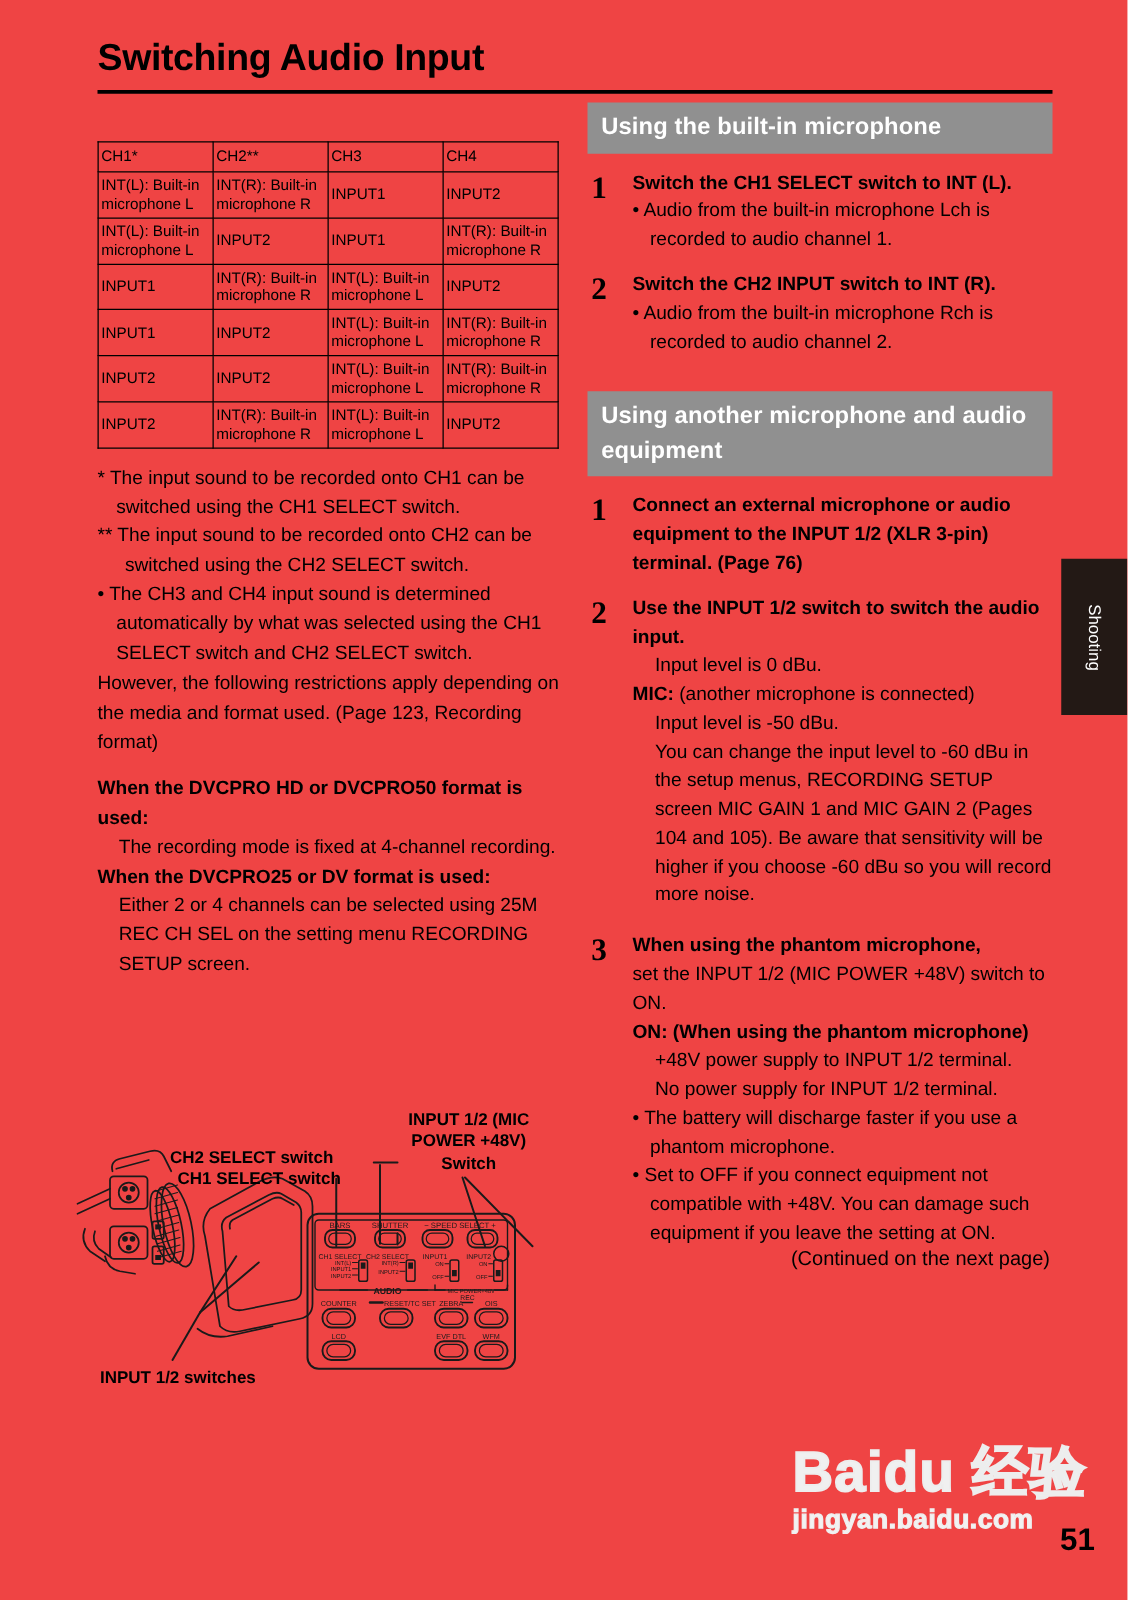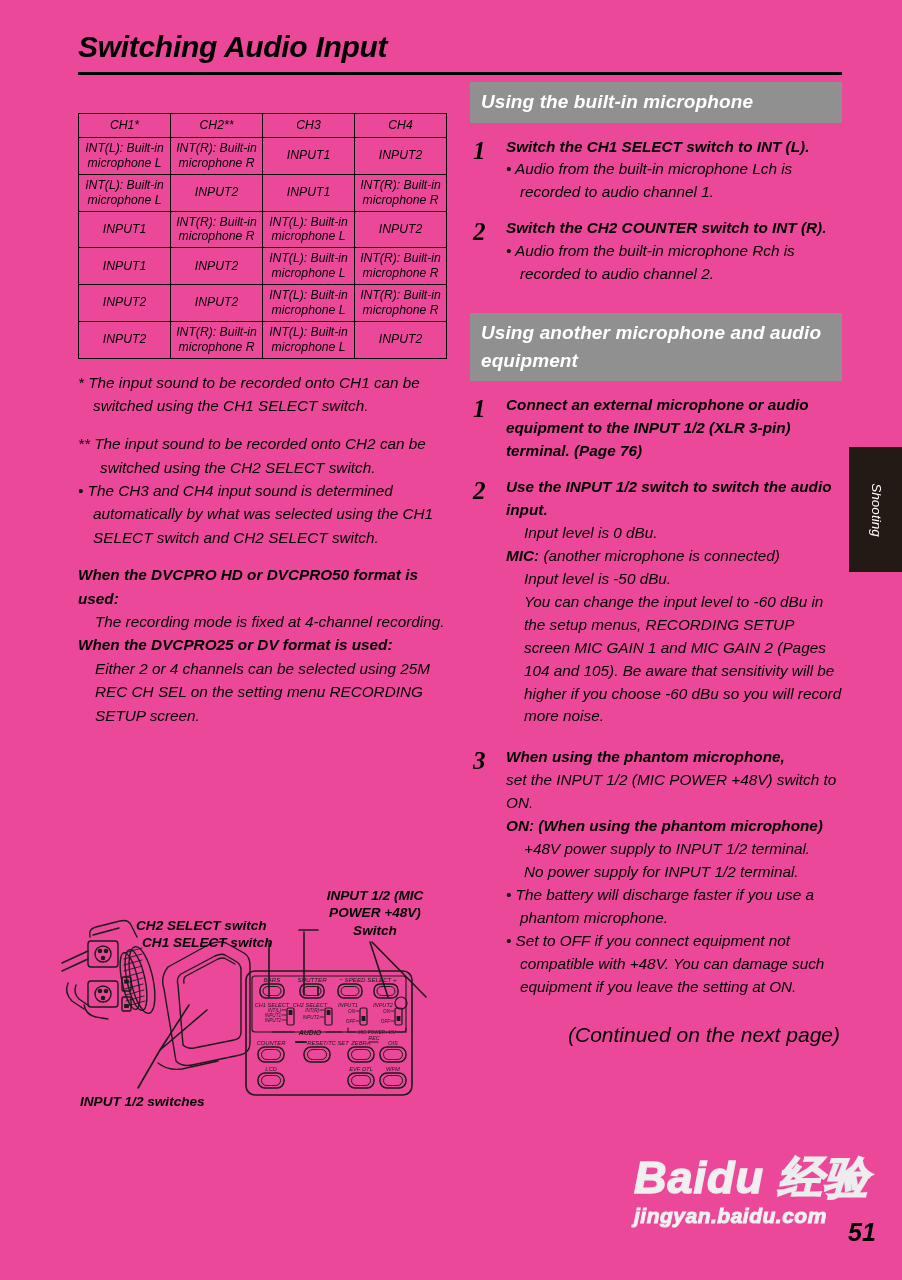--- a/index.html
+++ b/index.html
@@ -8,23 +8,22 @@
     background: #ffffff;
   }
   body {
     font-family: "Liberation Sans", sans-serif;
     color: #000000;
   }
   #page {
     position: relative;
     width: 902px;
     height: 1280px;
-    background: #ec4899;
+    background: #ef4444;
     overflow: hidden;
-    font-style: italic;
   }
 
   
   .page-title {
     position: absolute;
     left: 78px;
     top: 30px;
     font-size: 30px;
     font-weight: bold;
     letter-spacing: -0.3px;
@@ -62,21 +61,20 @@
   table.ch-table {
     border-collapse: collapse;
     width: 369px;
     margin-top: 9px;
     table-layout: fixed;
   }
   table.ch-table td {
     border: 1.3px solid #000;
     font-size: 12.2px;
     line-height: 1.22;
-    text-align: center;
     padding: 4px 2px;
     vertical-align: middle;
     height: 23px;
   }
   table.ch-table tr.head td {
     height: 17px;
     padding: 3px 2px;
   }
   table.ch-table td.two-line {
     padding: 3px 2px;
@@ -90,21 +88,20 @@
   }
   .note-item {
     display: block;
     padding-left: 15px;
     text-indent: -15px;
     margin-bottom: 0px;
   }
   .note-item.dbl {
     padding-left: 22px;
     text-indent: -22px;
-    margin-top: 15px;
   }
   .note-plain {
     margin-top: 1px;
   }
 
   .subhead {
     font-weight: bold;
     font-size: 15.3px;
     line-height: 1.53;
     margin-top: 14px;
@@ -155,22 +152,21 @@
   .step .sub {
     display: block;
     padding-left: 18px;
   }
   .step .flush {
     display: block;
   }
   .bold { font-weight: bold; }
 
   .continued {
-    margin-top: 24px;
-    font-size: 21px;
+    font-size: 16px;
     text-align: right;
     padding-right: 2px;
   }
 
   
   .side-tab {
     position: absolute;
     left: 849px;
     top: 447px;
     width: 53px;
@@ -294,20 +290,21 @@
           <td class="two-line">INT(L): Built-in microphone L</td>
           <td>INPUT2</td>
         </tr>
       </tbody>
     </table>
 
     <div class="notes">
       <span class="note-item">* The input sound to be recorded onto CH1 can be switched using the CH1 SELECT switch.</span>
       <span class="note-item dbl">** The input sound to be recorded onto CH2 can be switched using the CH2 SELECT switch.</span>
       <span class="note-item">• The CH3 and CH4 input sound is determined automatically by what was selected using the CH1 SELECT switch and CH2 SELECT switch.</span>
+      <span class="note-plain" style="display:block">However, the following restrictions apply depending on the media and format used. (Page 123, Recording format)</span>
     </div>
 
     <div class="subhead">When the DVCPRO HD or DVCPRO50 format is used:</div>
     <div class="subbody">The recording mode is fixed at 4-channel recording.</div>
     <div class="subhead" style="margin-top:0">When the DVCPRO25 or DV format is used:</div>
     <div class="subbody">Either 2 or 4 channels can be selected using 25M REC CH SEL on the setting menu RECORDING SETUP screen.</div>
   </div>
 
   <div class="figure">
 
@@ -471,21 +468,21 @@
     <div class="sec-head">Using the built-in microphone</div>
 
     <div class="step">
       <span class="num">1</span>
       <span class="lead">Switch the CH1 SELECT switch to INT (L).</span>
       <span class="bullet">• Audio from the built-in microphone Lch is recorded to audio channel 1.</span>
     </div>
 
     <div class="step">
       <span class="num">2</span>
-      <span class="lead">Switch the CH2 COUNTER switch to INT (R).</span>
+      <span class="lead">Switch the CH2 INPUT switch to INT (R).</span>
       <span class="bullet">• Audio from the built-in microphone Rch is recorded to audio channel 2.</span>
     </div>
 
     <div class="sec-head" style="margin-top:27px;">Using another microphone and audio equipment</div>
 
     <div class="step">
       <span class="num">1</span>
       <span class="lead">Connect an external microphone or audio equipment to the INPUT 1/2 (XLR 3-pin) terminal. (Page 76)</span>
     </div>
 

